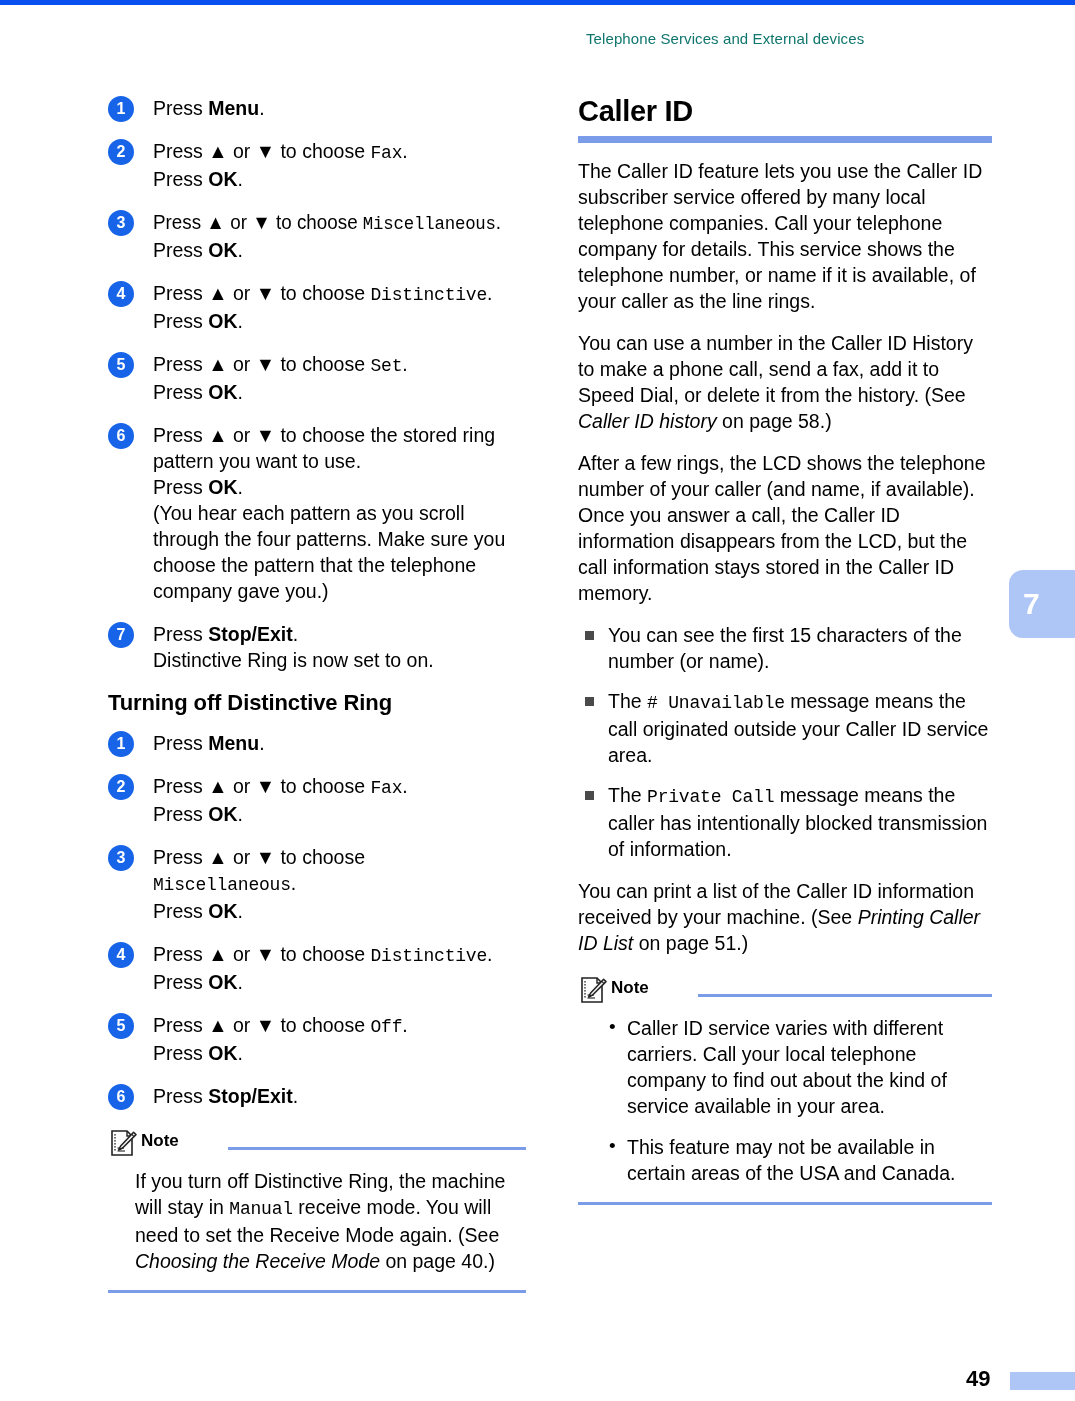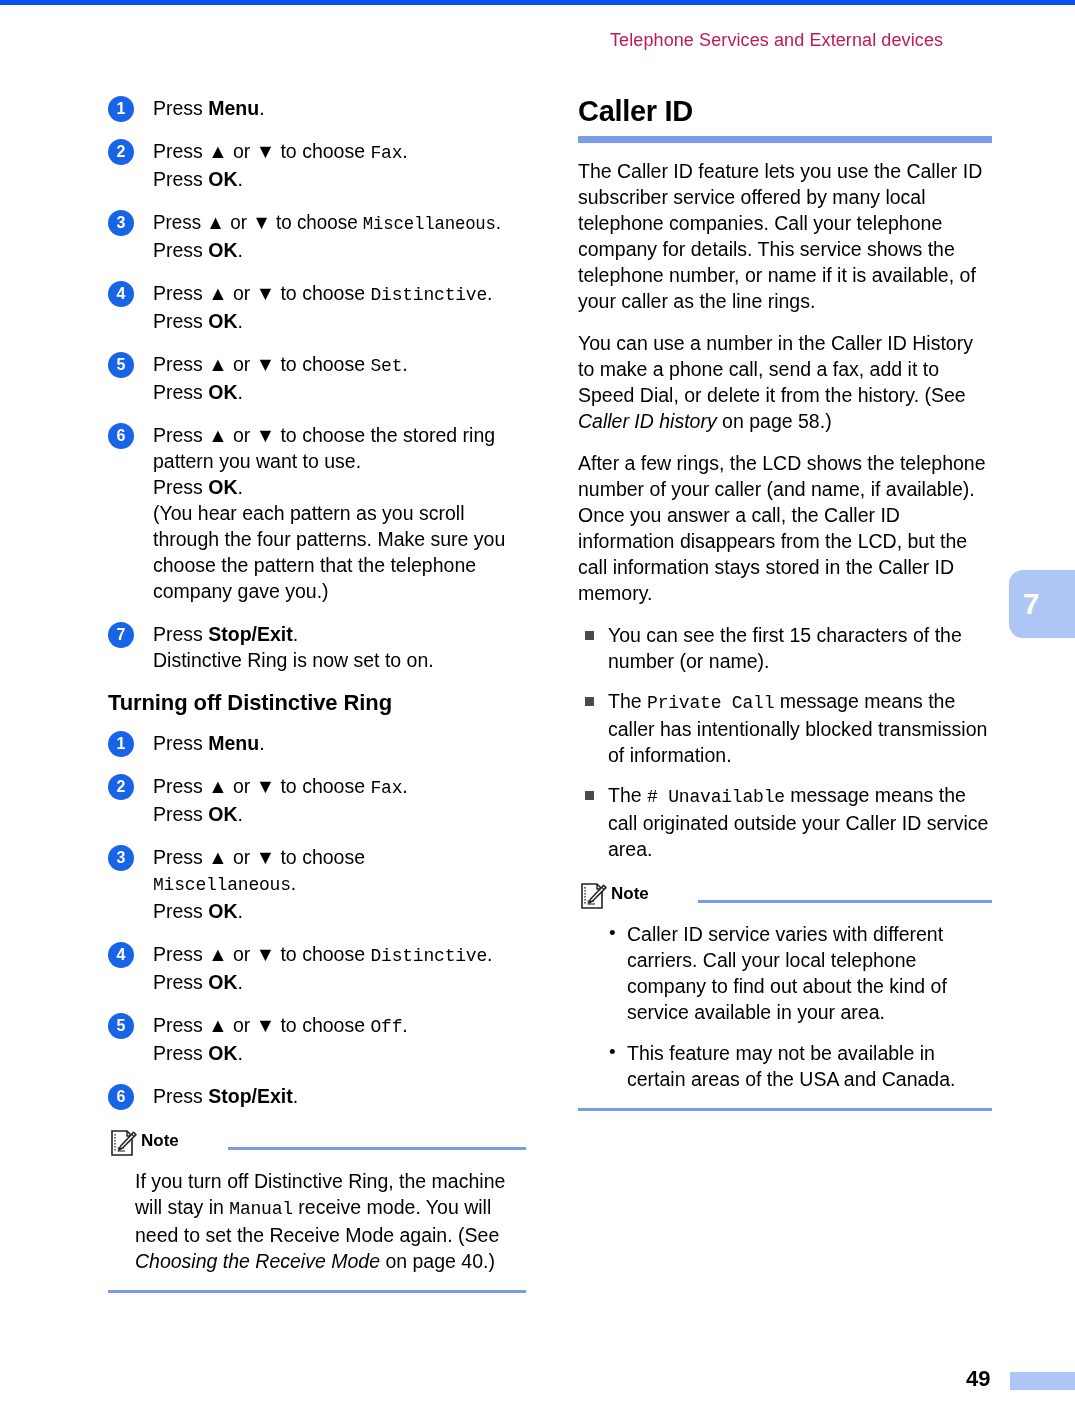--- a/index.html
+++ b/index.html
@@ -9,22 +9,22 @@
     font-family:"Liberation Sans", sans-serif;
     color:#000000;
     position:relative;
     overflow:hidden;
   }
   .top-rule {
     position:absolute; left:0; top:0; width:1075px; height:5px;
     background:#0a4ff0;
   }
   .running-head {
-    position:absolute; left:610px; top:30px;
-    font-size:18px; color:#be185d; letter-spacing:0.1px;
+    position:absolute; left:586px; top:30px;
+    font-size:15px; color:#0f766e; letter-spacing:0.1px;
     white-space:nowrap;
   }
   .chapter-tab {
     position:absolute; right:0; top:570px;
     width:66px; height:68px;
     background:#aec6f5;
     border-radius:14px 0 0 14px;
     display:flex; align-items:center; justify-content:flex-start;
     box-sizing:border-box; padding-left:14px;
   }
@@ -183,24 +183,25 @@
   <div class="head-rule"></div>
 
   <p class="para">The Caller ID feature lets you use the Caller ID subscriber service offered by many local telephone companies. Call your telephone company for details. This service shows the telephone number, or name if it is available, of your caller as the line rings.</p>
 
   <p class="para"><span>You can use a number in the Caller ID History to make a phone call, send a fax, add it to Speed Dial, or delete it from the history. (See </span><i>Caller ID history</i><span> on page 58.)</span></p>
 
   <p class="para">After a few rings, the LCD shows the telephone number of your caller (and name, if available). Once you answer a call, the Caller ID information disappears from the LCD, but the call information stays stored in the Caller ID memory.</p>
 
   <ul class="sqlist" id="bullet-list">
       <li><span>You can see the first 15 characters of the number (or name).</span></li>
+      <li><span>The </span><span class="mono">#  Unavailable</span><span> message means the call originated outside your Caller ID service area.</span></li>
       <li><span>The </span><span class="mono">Private Call</span><span> message means the caller has intentionally blocked transmission of information.</span></li>
-      <li><span>The </span><span class="mono">#  Unavailable</span><span> message means the call originated outside your Caller ID service area.</span></li>
     </ul>
 
+  <p class="para"><span>You can print a list of the Caller ID information received by your machine. (See </span><i>Printing Caller ID List</i><span> on page 51.)</span></p>
 
   <div class="note">
     <div class="note-head">
       <span class="note-icon">
         <svg width="30" height="30" viewBox="0 0 30 30">
           <path d="M4 2 H19 L24 7 V26 H4 Z" fill="#ffffff" stroke="#222" stroke-width="1.6"></path>
           <path d="M19 2 V7 H24" fill="none" stroke="#222" stroke-width="1.4"></path>
           <g fill="#555">
             <rect x="6.2" y="5" width="1.6" height="1.6"></rect>
               <rect x="6.2" y="8" width="1.6" height="1.6"></rect>

